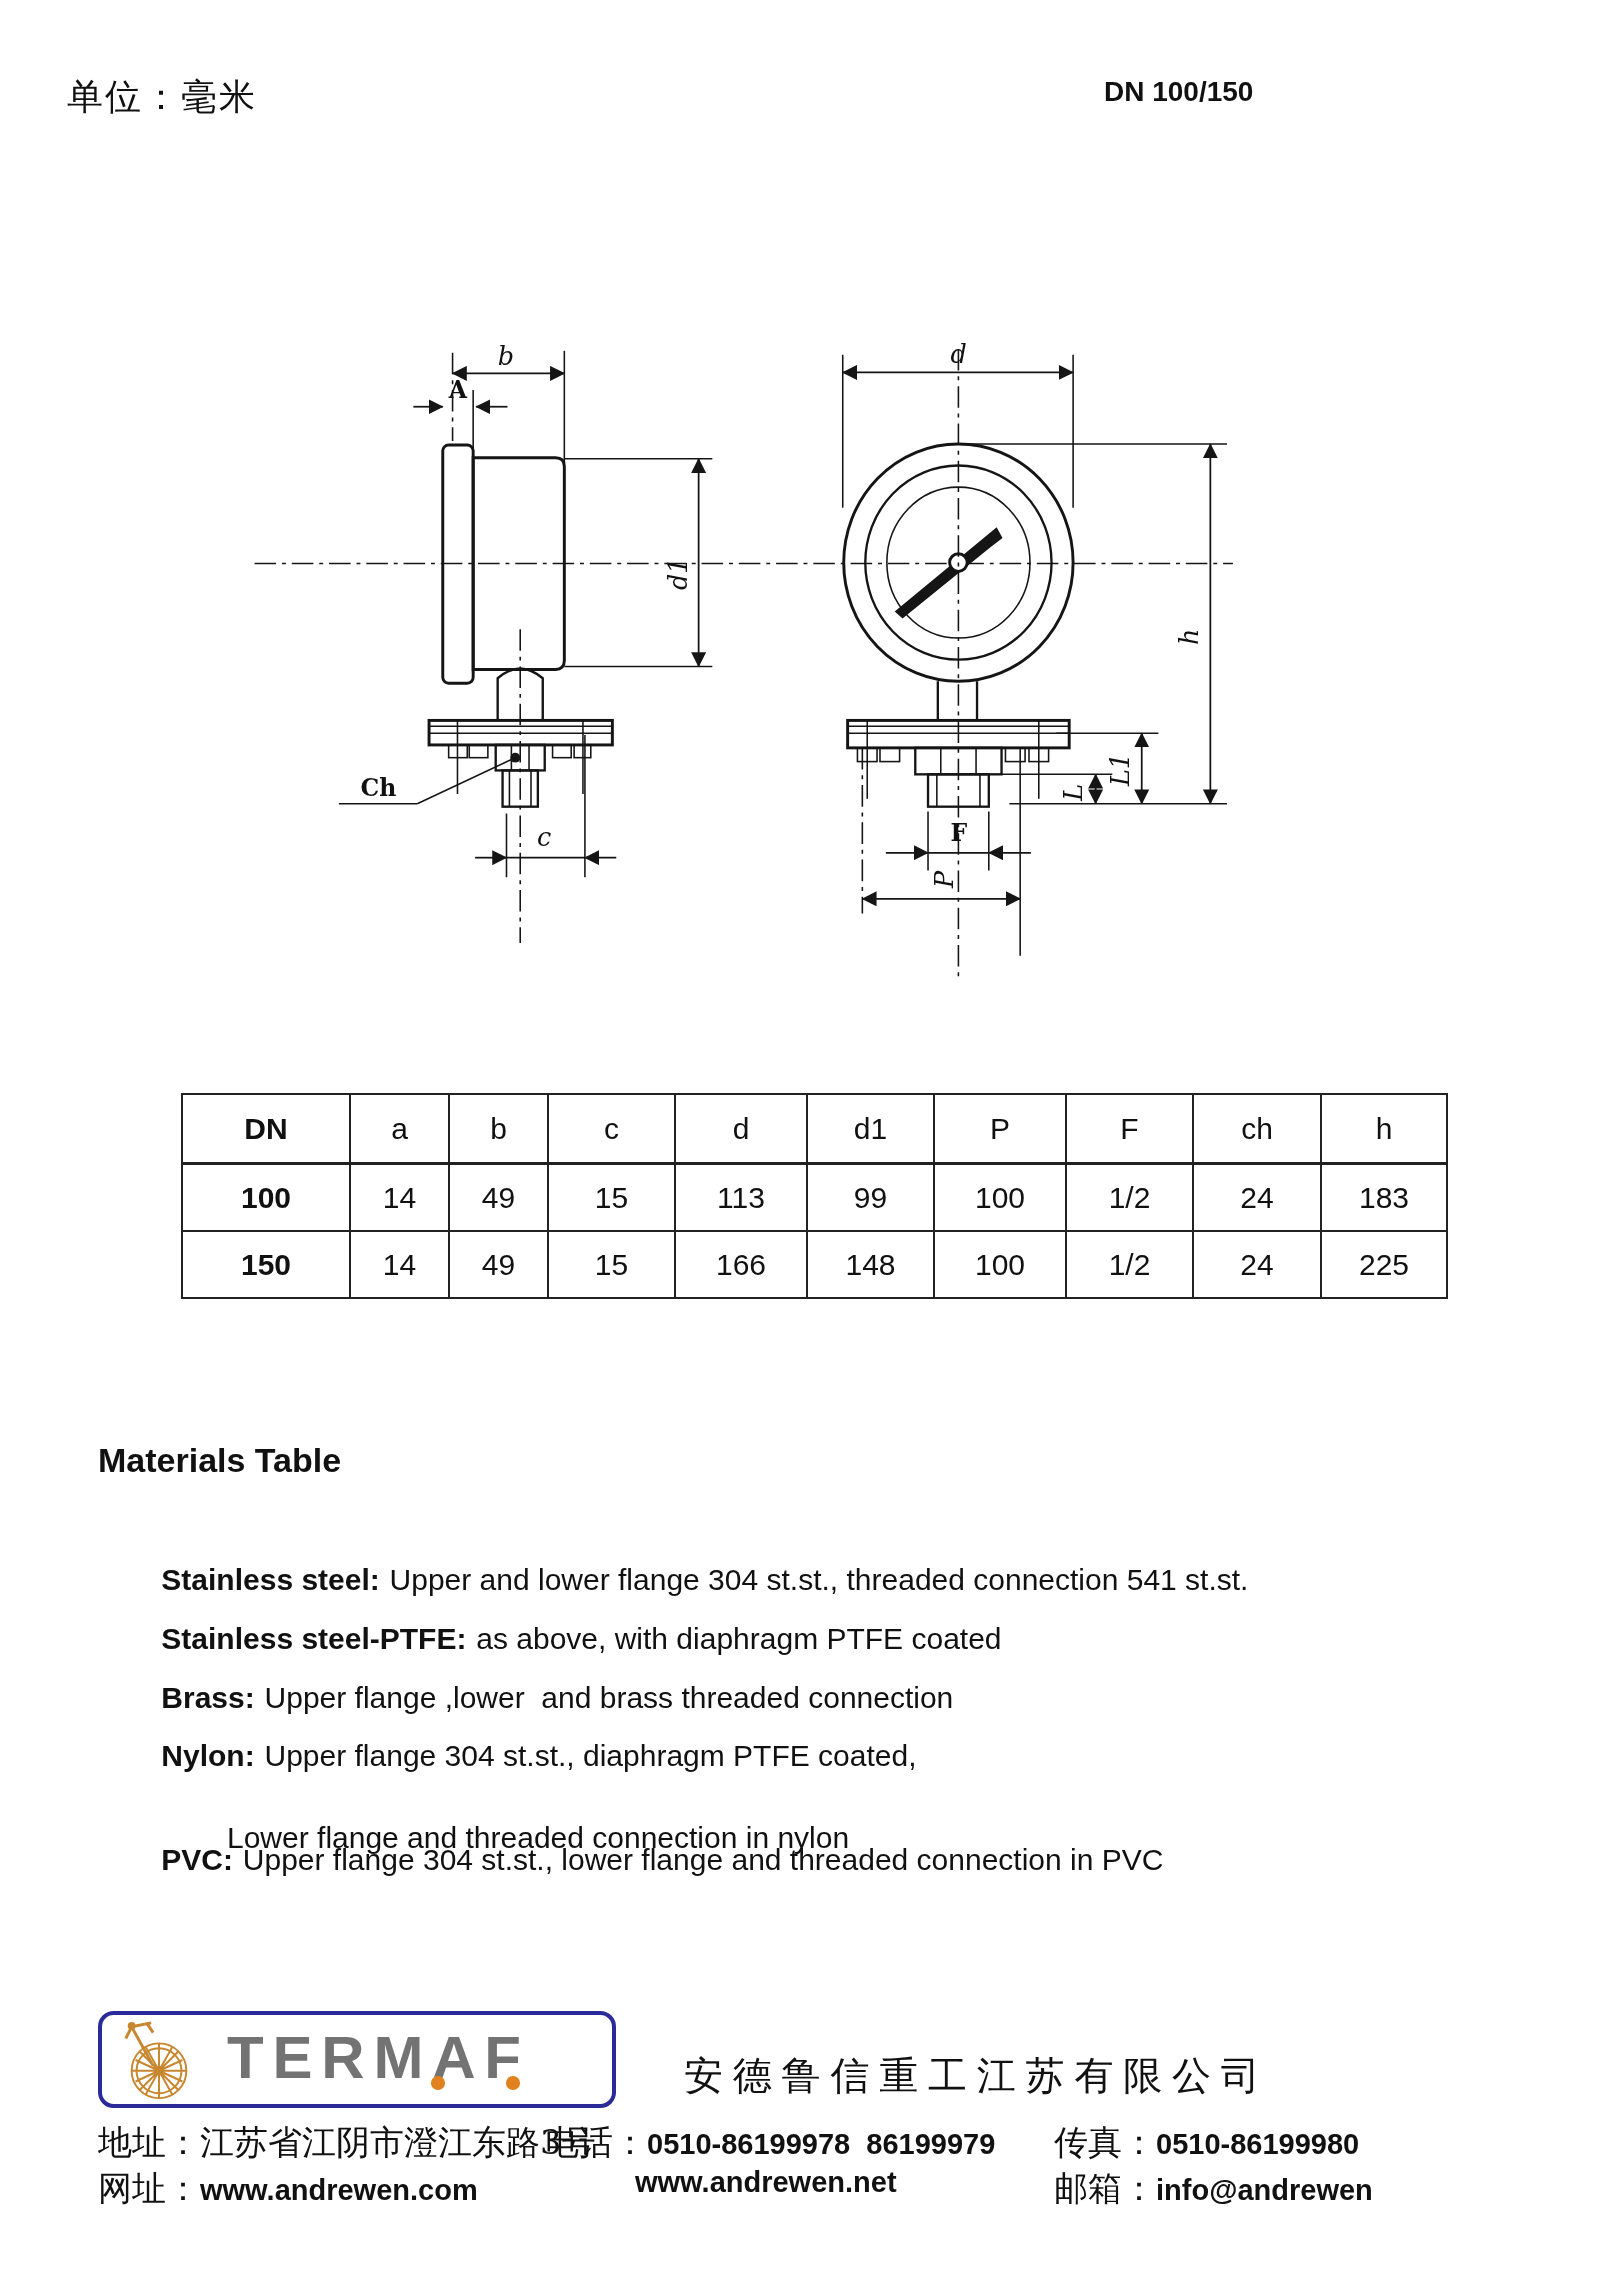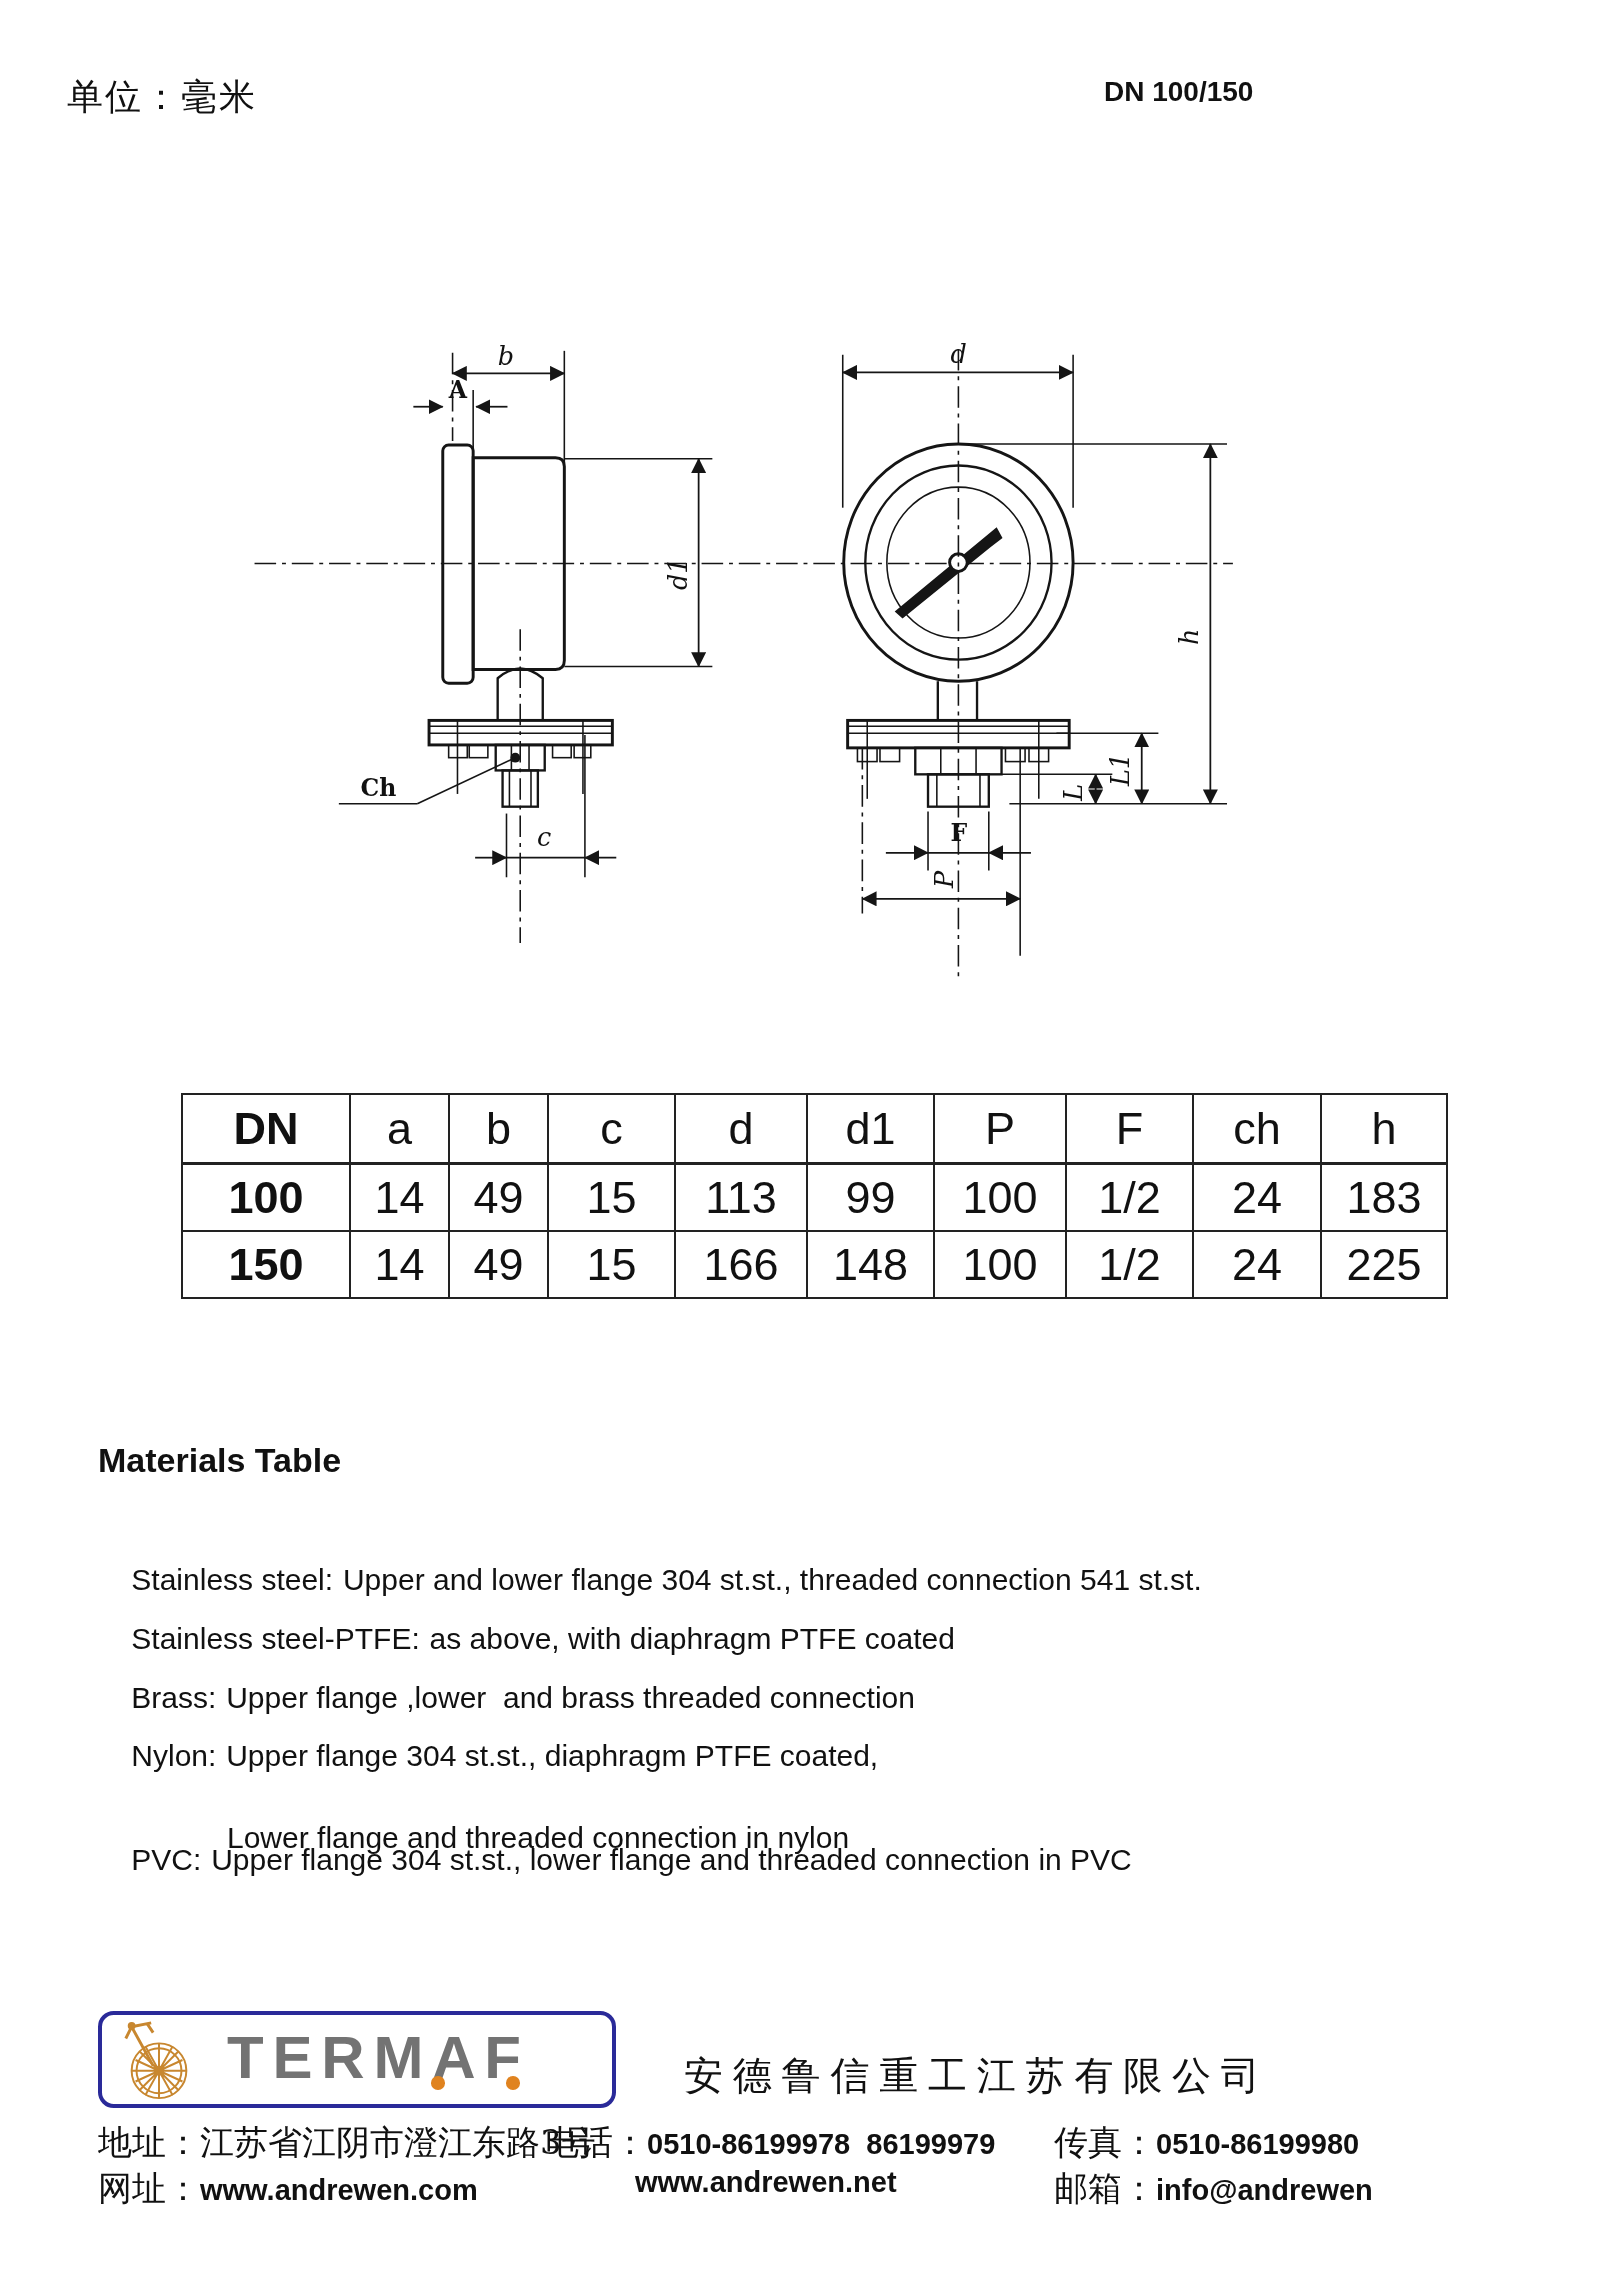--- a/index.html
+++ b/index.html
@@ -17,28 +17,28 @@
   #drawing{left:225px;top:343px;}
   .ol{fill:none;stroke:#151515;stroke-width:3;}
   .ol2{fill:none;stroke:#151515;stroke-width:2.4;}
   .thin{fill:none;stroke:#151515;stroke-width:1.6;}
   .dim{fill:none;stroke:#151515;stroke-width:1.8;}
   .cl{stroke-dasharray:22 6 4 6;}
   .lbl{font-family:"DejaVu Serif", serif;font-style:italic;font-size:26px;fill:#111;}
   .lblu{font-family:"DejaVu Serif", serif;font-size:24px;fill:#111;font-weight:bold;}
   
   #dims-table{left:181px;top:1093px;border-collapse:collapse;table-layout:fixed;}
-  #dims-table td{border:2px solid #222;text-align:center;font-size:45px;height:65px;padding:0;}
+  #dims-table td{border:2px solid #222;text-align:center;font-size:30px;height:65px;padding:0;}
   #dims-table tr.hdr td{height:67px;border-bottom:3.9px solid #222;}
   #dims-table td.first{font-weight:bold;}
   #dims-table{border:2.9px solid #222;}
   
   #materials-title{left:98px;top:1441px;font-size:34px;font-weight:bold;}
   .mat-line{left:98px;font-size:30px;white-space:pre-wrap;}
-  .mat-label{font-weight:normal;margin-right:9.8px;}
+  .mat-label{font-weight:bold;margin-right:9.8px;margin-left:30px;}
   .mat-cont{display:block;margin-left:129px;margin-top:13.7px;}
   
   #logo-box{left:98px;top:2011px;width:518px;height:97px;border:4.9px solid #2a2a99;border-radius:15.7px;box-sizing:border-box;}
   #logo-text{left:125px;top:7.8px;font-size:60px;font-weight:bold;color:#737373;letter-spacing:8.8px;font-family:"Liberation Sans",sans-serif;}
   .logo-dot{width:13.7px;height:13.7px;border-radius:50%;background:#e0831f;}
   #company-name{left:684px;top:2049px;font-family:"DejaVu Serif", serif;font-size:39px;letter-spacing:9.8px;}
   .foot-line{font-size:28px;}
   .cjk{font-family:"DejaVu Serif", serif;font-size:34px;}
   .val{font-weight:bold;font-size:29px;}
 </style>

